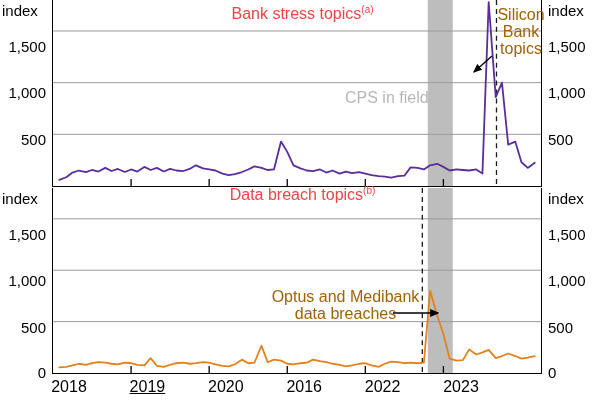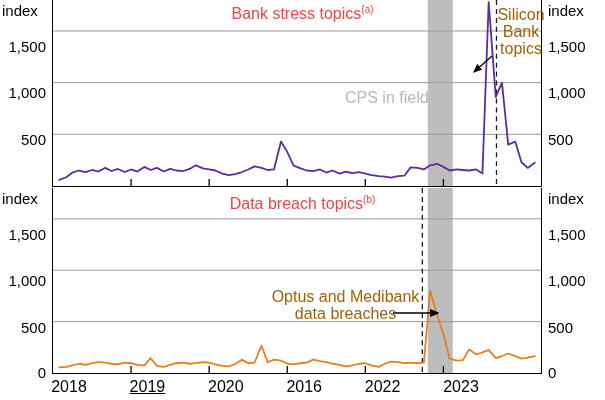--- a/index.html
+++ b/index.html
@@ -81,21 +81,21 @@
         <line x1="78.4" x2="78.4" y1="186" y2="179" stroke="#000000" stroke-width="1.3"></line>
         <line x1="156.8" x2="156.8" y1="186" y2="179" stroke="#000000" stroke-width="1.3"></line>
         <line x1="235.2" x2="235.2" y1="186" y2="179" stroke="#000000" stroke-width="1.3"></line>
         <line x1="313.6" x2="313.6" y1="186" y2="179" stroke="#000000" stroke-width="1.3"></line>
         <line x1="392" x2="392" y1="186" y2="179" stroke="#000000" stroke-width="1.3"></line>
         <line x1="370.8320000000014" x2="370.8320000000014" y1="0" y2="186" stroke="#1a1a1a" stroke-width="1.3" stroke-dasharray="5,4"></line>
         <polyline points="6.27,180.32 13.33,179.80 19.60,178.25 25.87,176.70 32.93,177.73 39.20,176.18 45.47,175.15 52.53,175.67 58.80,176.70 65.07,177.22 72.13,175.67 78.40,176.18 84.67,177.73 91.73,178.25 98.00,171.02 104.27,178.77 111.33,179.80 117.60,177.73 123.87,176.18 130.93,175.67 137.20,176.70 143.47,176.18 150.53,175.15 156.80,175.67 163.07,177.22 170.13,178.77 176.40,179.28 182.67,177.22 189.73,172.57 196.00,176.18 202.27,175.67 209.33,158.62 215.60,175.15 221.87,172.57 228.93,173.60 235.20,176.70 241.47,177.22 248.53,176.18 254.80,175.67 261.07,172.57 268.13,174.12 274.40,175.15 280.67,176.70 287.73,177.73 294.00,179.28 300.27,178.25 307.33,176.70 313.60,176.18 319.87,178.25 326.93,179.80 333.20,176.70 339.47,174.63 346.53,175.15 352.80,176.18 359.07,175.67 366.13,176.18 372.40,175.67 378.67,103.33 385.73,128.13 392.00,146.73 398.27,171.53 405.33,173.60 411.60,173.08 417.87,162.23 424.93,167.40 431.20,165.33 437.47,162.75 444.53,171.02 450.80,168.95 457.07,166.37 464.13,168.95 470.40,171.53 476.67,170.50 483.73,168.95" fill="none" stroke="#e3801c" stroke-width="1.8" stroke-linejoin="round" stroke-linecap="round"></polyline>
       </svg>
   </div>
 
-  <div class="ptitle" style="top:194px;">
+  <div class="ptitle" style="top:185px;">
     <span>Data breach topics</span><span class="sup">(b)</span>
   </div>
 
   <div class="anno center" style="left:258px;top:288px;width:175px;">
     <div>Optus and Medibank</div>
     <div>data breaches</div>
   </div>
 
   <div class="axlabel" style="left:2px;top:190px;">index</div>
   <div class="axlabel" style="left:548px;top:190px;">index</div>

